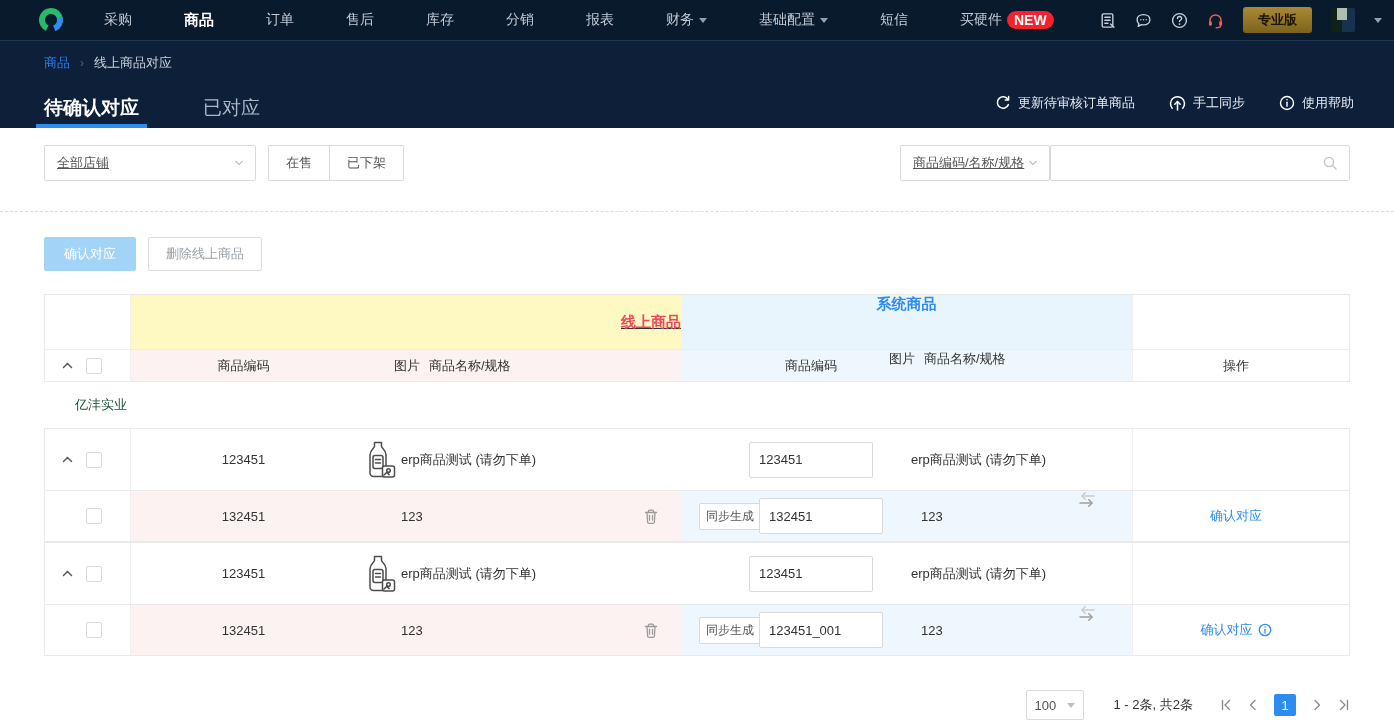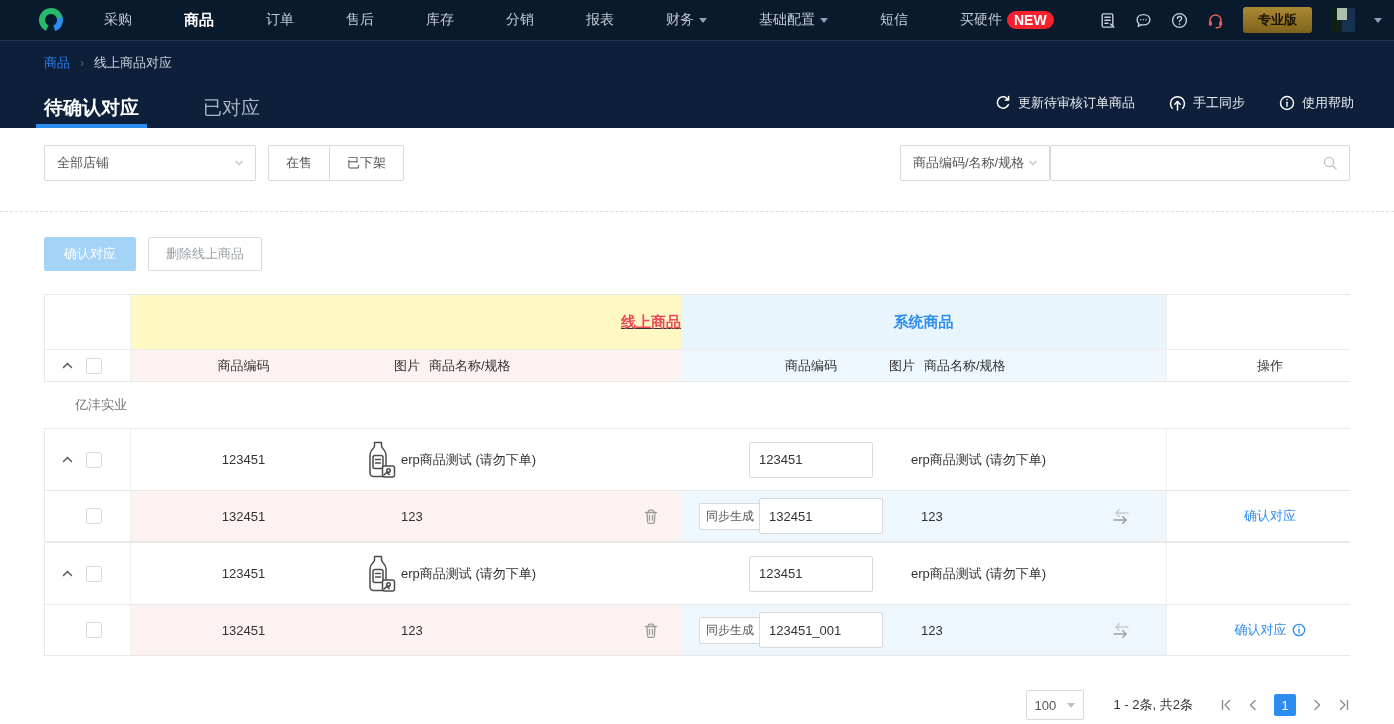--- a/index.html
+++ b/index.html
@@ -35,21 +35,21 @@
   .tab.active { color: #fff; font-weight: bold; border-bottom: 4px solid #2d8cf0; margin-left: -8px; }
   .panel-links { position: absolute; right: 40px; bottom: 16px; display: flex; gap: 34px; }
   .plink { display: flex; align-items: center; gap: 7px; color: #e6ebf2; font-size: 13px; cursor: pointer; }
   .plink svg { flex: none; }
 
   
   .content { position: absolute; top: 128px; left: 0; right: 0; bottom: 0; background: #fff; }
 
   .filter-row { position: absolute; top: 17px; left: 44px; width: 1306px; height: 38px; }
   .select { height: 36px; border: 1px solid #d9d9d9; border-radius: 2px; background: #fff; color: #555;
-            display: flex; align-items: center; justify-content: space-between; padding: 0 10px 0 12px; cursor: pointer; }
+            display: flex; align-items: center; justify-content: space-between; padding: 0 10px 0 12px; cursor: pointer; text-decoration: underline; }
   .shop-select { position: absolute; left: 0; top: 0; width: 212px; }
   .status-group { position: absolute; left: 224px; top: 0; display: flex; height: 36px;
                   border: 1px solid #d9d9d9; border-radius: 2px; overflow: hidden; background: #fff; }
   .status-btn { padding: 0 17px; display: flex; align-items: center; color: #555; cursor: pointer; background: #fff; }
   .status-btn + .status-btn { border-left: 1px solid #d9d9d9; }
   .field-select { position: absolute; left: 856px; top: 0; width: 150px; }
   .search-box { position: absolute; left: 1006px; right: 0; top: 0; height: 36px; border: 1px solid #d9d9d9;
                 border-radius: 2px; display: flex; align-items: center; background: #fff; }
   .search-box input { flex: 1; border: none; outline: none; height: 100%; padding: 0 10px; font-size: 13px;
                       font-family: inherit; background: transparent; color: #333; }
@@ -61,21 +61,21 @@
   .btn { height: 34px; display: flex; align-items: center; border-radius: 2px; font-size: 13px; cursor: pointer; }
   .btn-confirm { padding: 0 19px; background: #a3d3f6; color: #fff; border: 1px solid #a3d3f6; }
   .btn-delete { padding: 0 17px; background: #fff; border: 1px solid #dcdcdc; color: #9aa0a6; }
 
   
   .tbl { position: absolute; top: 166px; left: 44px; width: 1306px; }
   .trow { display: flex; }
   .c-check { width: 86px; background: #fff; border-right: 1px solid #efefef; display: flex; align-items: center;
              padding-left: 17px; gap: 13px; flex: none; }
   .c-online { width: 550px; display: flex; align-items: center; flex: none; }
-  .c-system { width: 485px; display: flex; align-items: center; flex: none; position: relative; }
+  .c-system { width: 451px; display: flex; flex: none; position: relative; }
   .c-op { width: 185px; background: #fff; border-left: 1px solid #efefef; display: flex; align-items: center;
           justify-content: center; flex: none; padding-left: 22px; }
 
   .thead { border: 1px solid #e9e9e9; }
   .th1 { height: 54px; }
   .th2 { height: 32px; border-top: 1px solid #f0eaea; }
   .th1 .c-online { background: #fef9c3; justify-content: flex-end; text-decoration: underline; }
   .th1 .c-system { background: #e9f5fd; justify-content: center; }
   .th2 .c-online { background: #fdf2f2; }
   .th2 .c-system { background: #eef7fd; }
@@ -84,21 +84,21 @@
 
   .sub-code { width: 225px; display: flex; align-items: center; justify-content: center; flex: none; }
   .sub-img  { width: 45px; display: flex; align-items: center; justify-content: center; flex: none; }
   .sub-name { flex: 1; display: flex; align-items: center; position: relative; padding-right: 56px; }
   .img-label { padding-left: 38px; display: flex; gap: 9px; }
   .sys-sync { width: 60px; display: flex; align-items: center; flex: none; }
   .sys-code { width: 140px; display: flex; align-items: center; justify-content: center; flex: none; }
   .sys-name { flex: 1; display: flex; align-items: center; padding-left: 30px; padding-right: 60px; }
   .sys-img-label { padding-left: 8px; display: flex; gap: 9px; }
 
-  .grp-label { height: 46px; display: flex; align-items: center; padding-left: 31px; color: #737373; }
+  .grp-label { height: 46px; display: flex; align-items: center; padding-left: 31px; color: #14532d; }
 
   .card { border: 1px solid #e9e9e9; }
   .row-main { height: 61px; background: #fff; }
   .row-sub { height: 51px; border-top: 1px solid #e9e9e9; }
   .row-sub .c-online { background: #fdf2f2; }
   .row-sub .c-system { background: #eef7fd; padding-left: 10px; }
 
   .cbx { width: 16px; height: 16px; border: 1px solid #d9d9d9; border-radius: 2px; background: #fff; cursor: pointer; flex: none; }
   .exp { width: 11px; height: 9px; color: #5a5a5a; cursor: pointer; flex: none; }
   .exp.hidden { visibility: hidden; }

